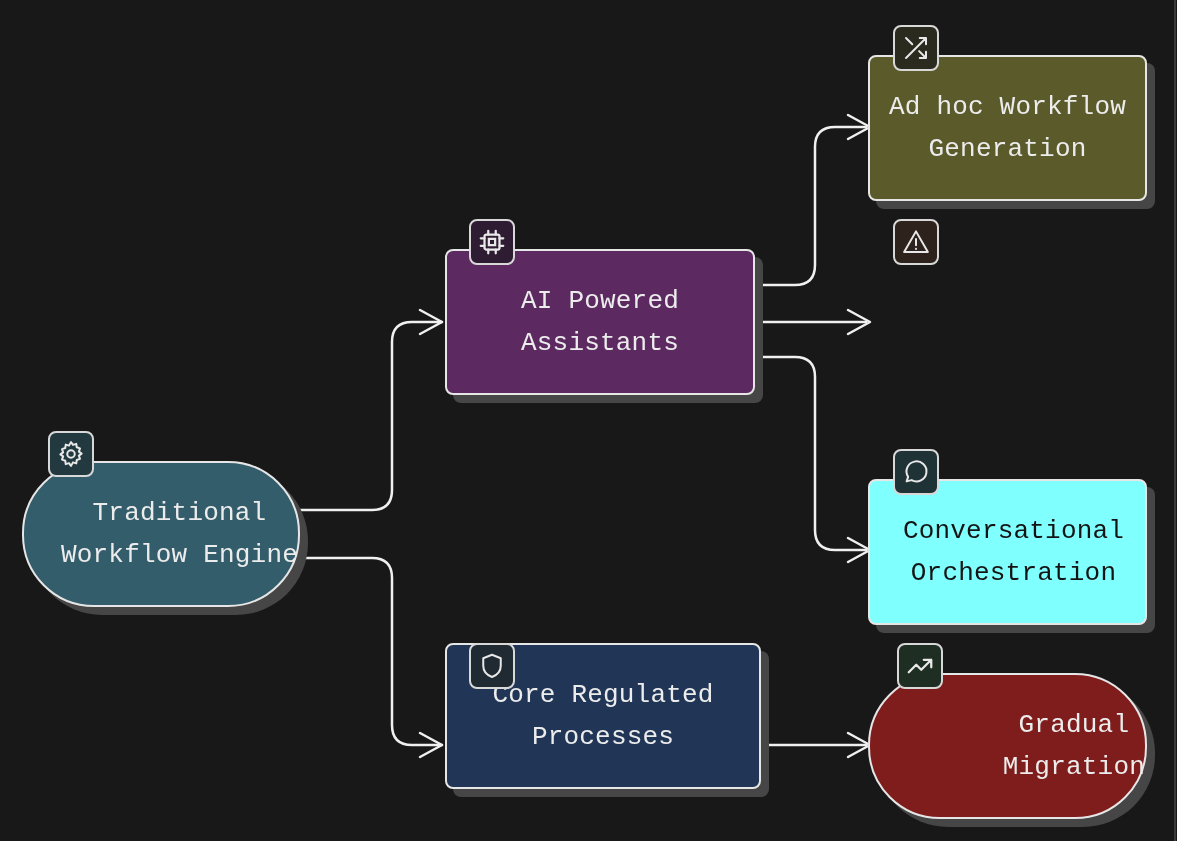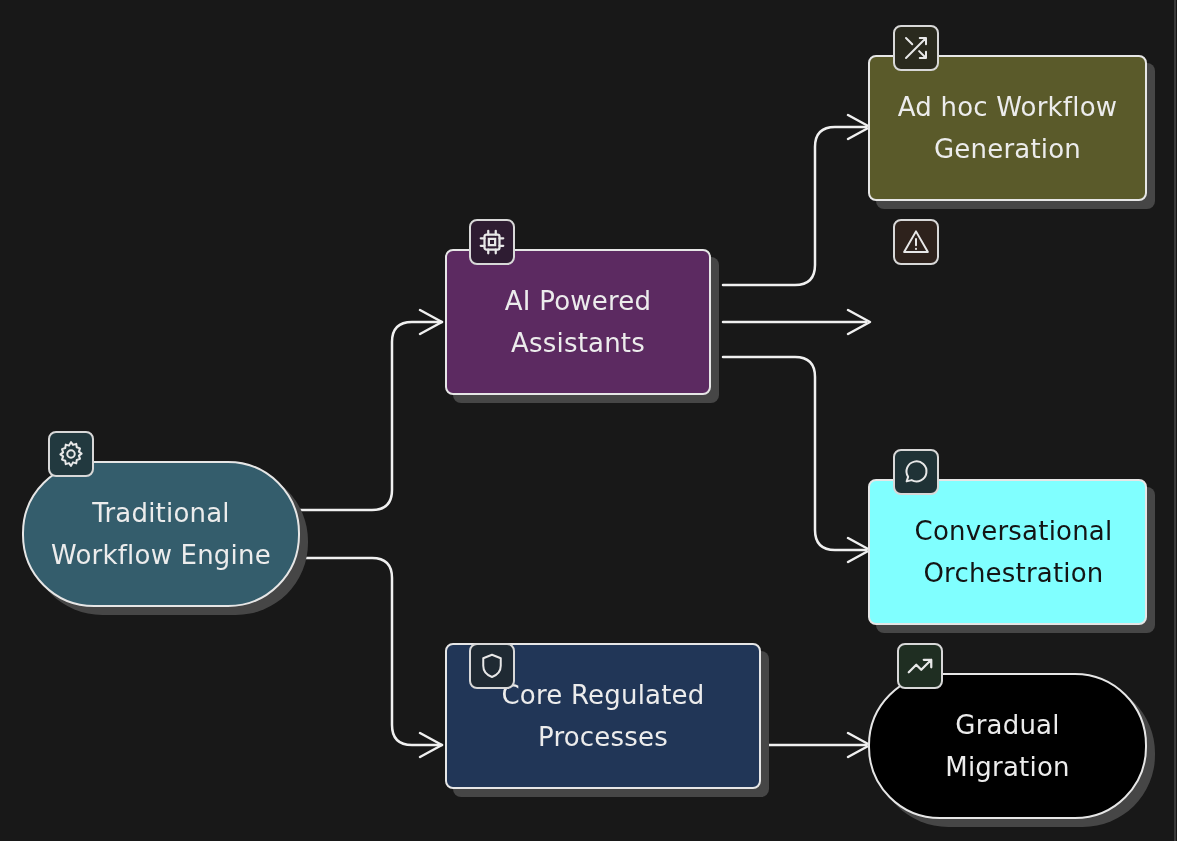--- a/index.html
+++ b/index.html
@@ -39,38 +39,38 @@
       justify-content: center;
       text-align: center;
       font-family: "DejaVu Sans", sans-serif;
       font-size: 26px;
       line-height: 42px;
       color: #ececec;
       box-shadow: 8px 8px 0 #464646;
       cursor: pointer;
     }
     .node.rect { border-radius: 8px; }
-    .node.pill { border-radius: 72px; }
-    .node .label { white-space: pre-line; letter-spacing: 0.2px; }
+    .node.pill { border-radius: 72px; justify-content: flex-end; }
+    .node .label { white-space: pre-line; letter-spacing: 0.2px; font-family: Liberation Mono, monospace; }
     .node.dark-text { color: #141414; padding-left: 12px; }
 
     .icon-badge {
       position: absolute;
       width: 46px; height: 46px;
       box-sizing: border-box;
       border: 2px solid #d8d8d8;
       border-radius: 8px;
       display: flex;
       align-items: center;
       justify-content: center;
     }
     .icon-badge svg { width: 30px; height: 30px; }
 
     #n-traditional { left: 22px; top: 461px; width: 278px; height: 146px; }
-    #n-ai          { left: 445px; top: 249px; width: 266px; height: 146px; }
+    #n-ai          { left: 445px; top: 249px; width: 310px; height: 146px; }
     #n-core        { left: 445px; top: 643px; width: 316px; height: 146px; }
     #n-adhoc       { left: 868px; top: 55px;  width: 279px; height: 146px; }
     #n-exception   { left: 868px; top: 249px; width: 279px; height: 146px; }
     #n-conv        { left: 868px; top: 479px; width: 279px; height: 146px; }
     #n-gradual     { left: 868px; top: 673px; width: 279px; height: 146px; }
 
     #n-exception .label { margin-top: -6px; }
 
     #b-traditional { left: 48px;  top: 431px; }
     #b-ai          { left: 469px; top: 219px; }
@@ -120,21 +120,21 @@
 Processes</span>
   </div>
   <div class="node rect" id="n-adhoc" style="background: rgb(90, 90, 42);">
     <span class="label">Ad hoc Workflow
 Generation</span>
   </div>
   <div class="node rect dark-text" id="n-conv" style="background: rgb(128, 255, 255); color: rgb(20, 20, 20);">
     <span class="label">Conversational
 Orchestration</span>
   </div>
-  <div class="node pill" id="n-gradual" style="background: #000000;">
+  <div class="node pill" id="n-gradual" style="background: #7f1d1d;">
     <span class="label">Gradual
 Migration</span>
   </div>
 
   <div class="icon-badge" id="b-traditional" style="background: rgb(34, 57, 63);">
     <svg viewBox="0 0 24 24" fill="none" stroke="#e8e8e8" stroke-width="1.6" stroke-linejoin="round">
       <path d="M12 2.5l1.6 2.2 2.6-.8.4 2.7 2.6.9-.9 2.6 2.2 1.6-2.2 1.6.9 2.6-2.6.9-.4 2.7-2.6-.8L12 21.5l-1.6-2.2-2.6.8-.4-2.7-2.6-.9.9-2.6L3.5 12.3l2.2-1.6-.9-2.6 2.6-.9.4-2.7 2.6.8z"></path>
       <circle cx="12" cy="12" r="3"></circle>
     </svg>
   </div>

